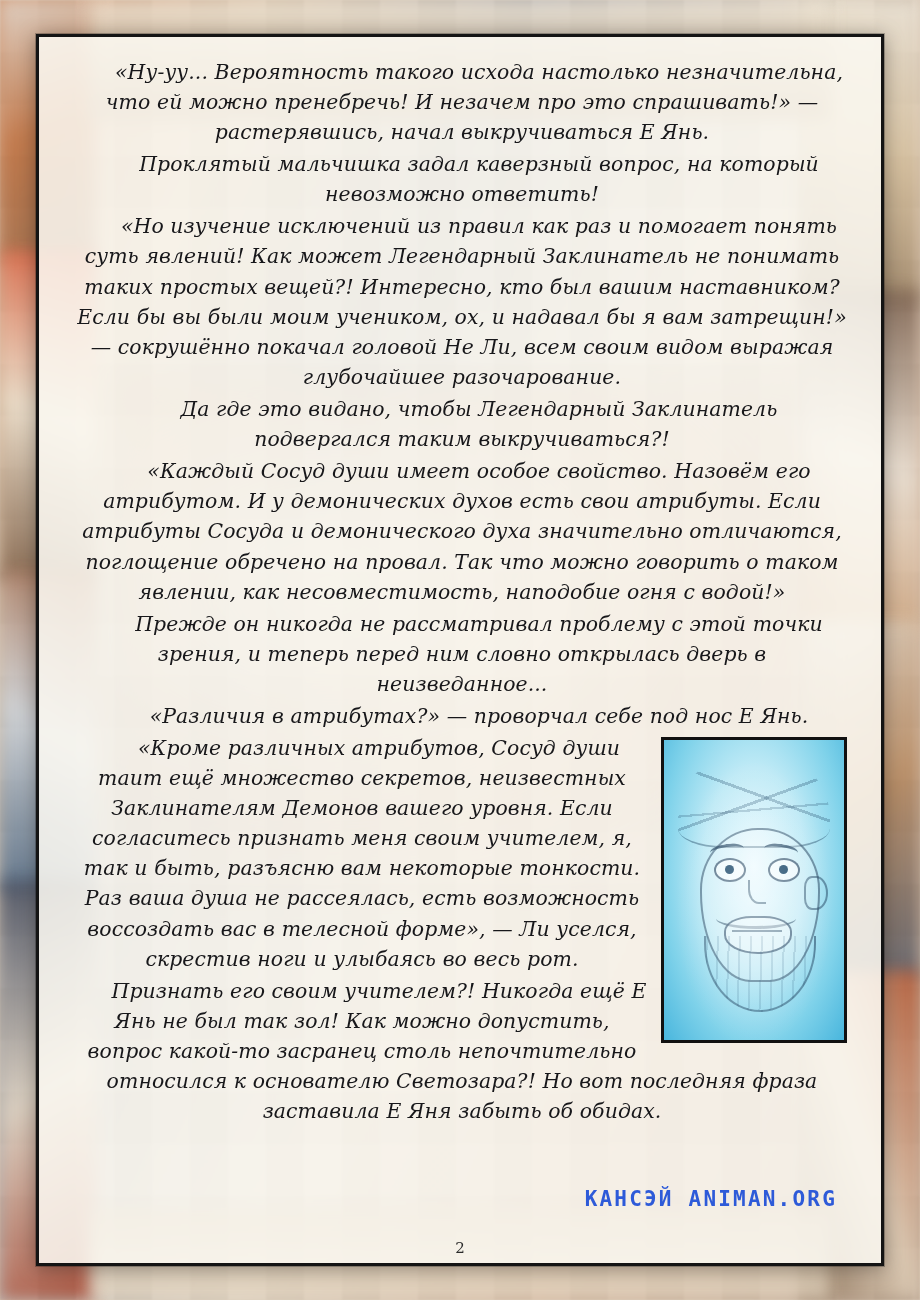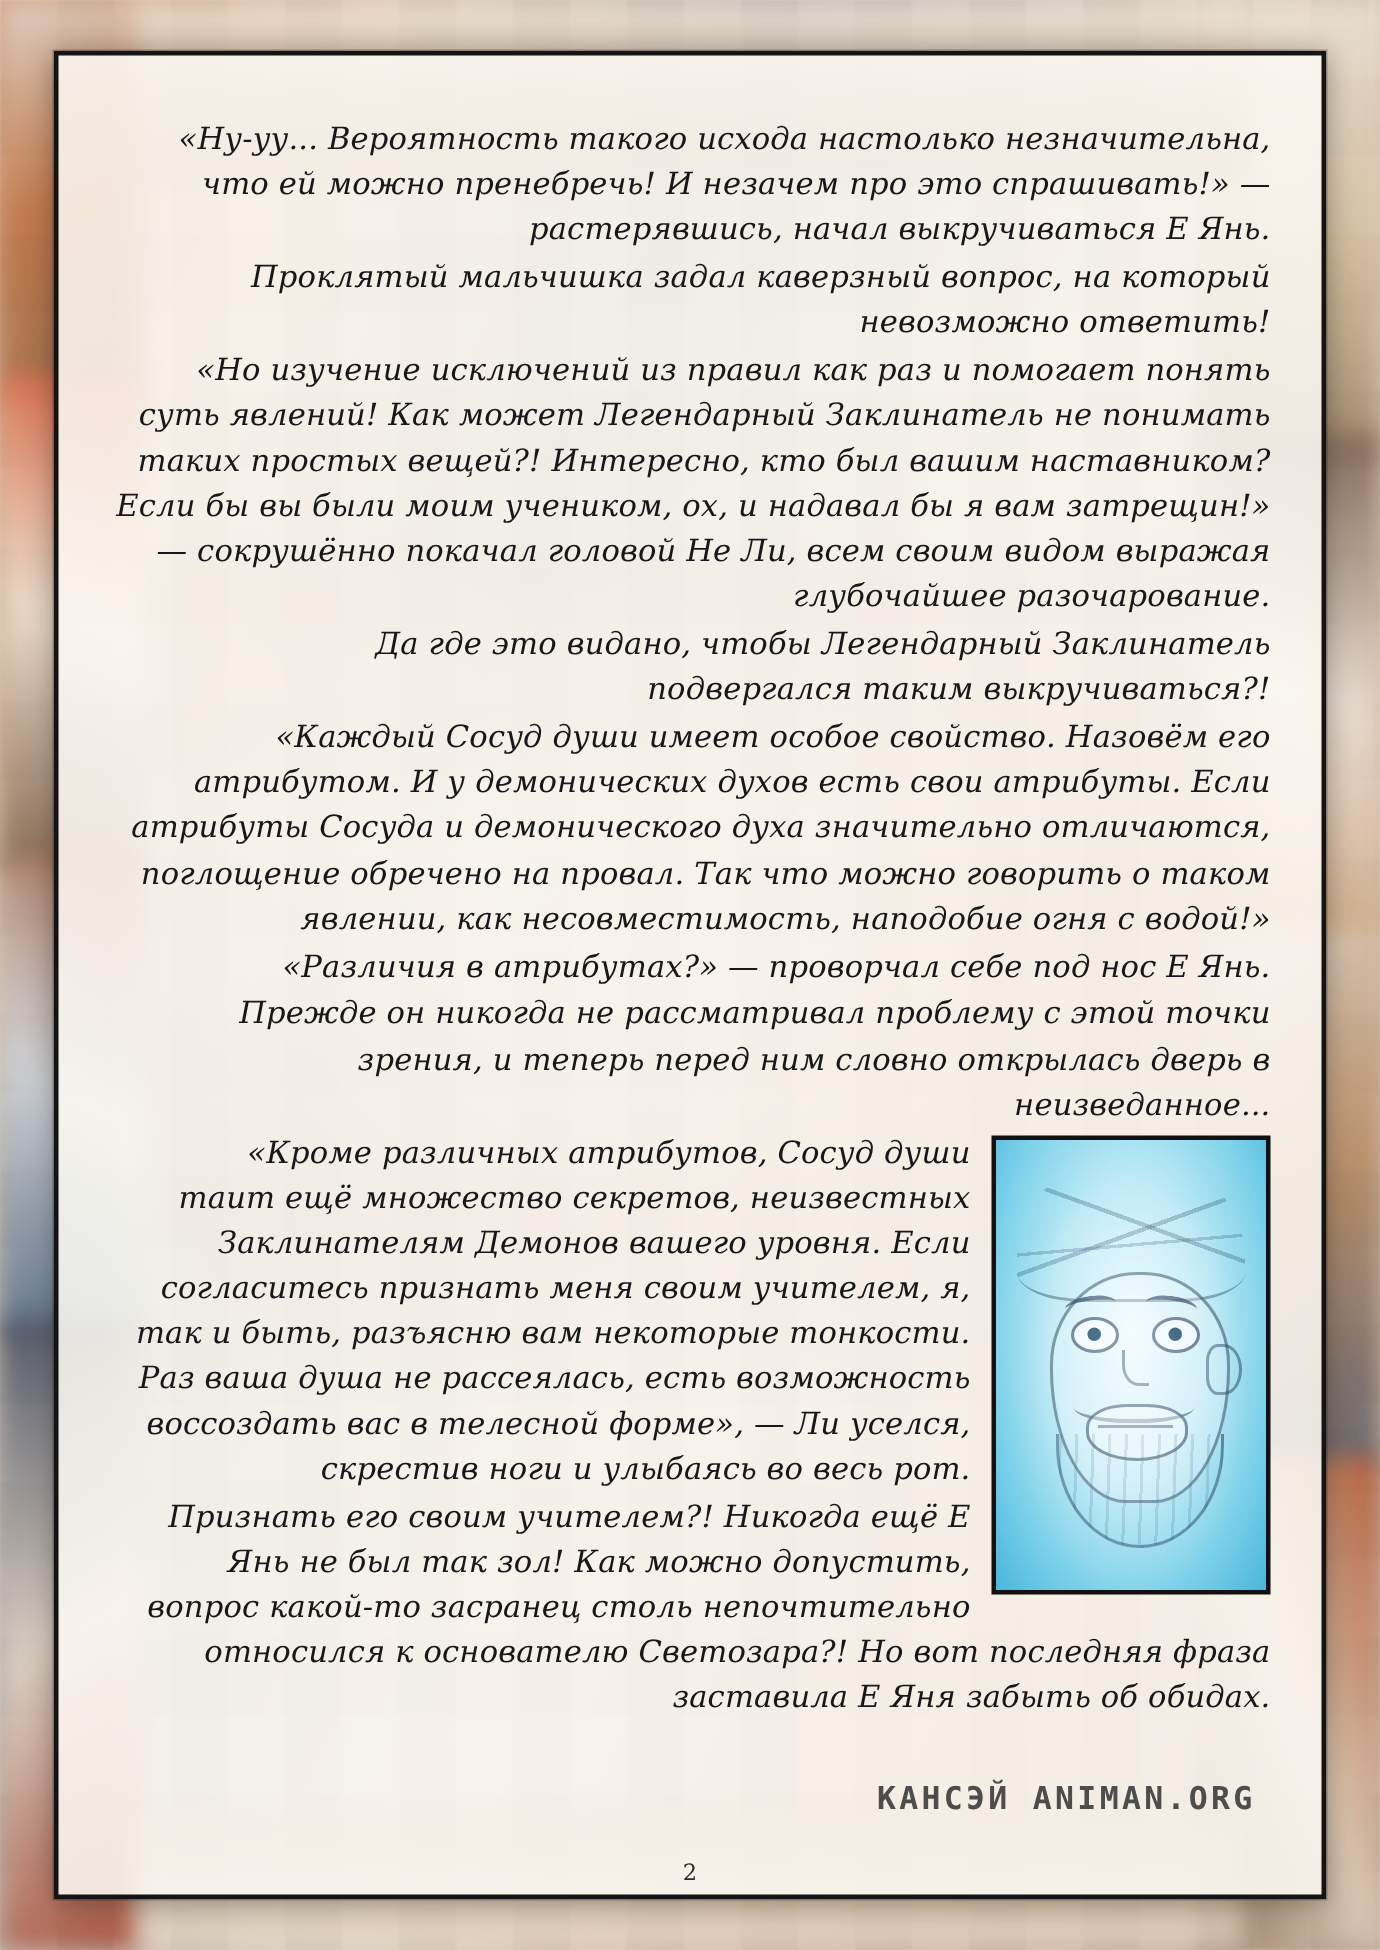--- a/index.html
+++ b/index.html
@@ -70,22 +70,21 @@
     overflow: hidden;
   }
 
   
   .body-text {
     font-family: "DejaVu Serif", serif;
     font-size: 20.4px;
     line-height: 1.48;
     color: #17171a;
     letter-spacing: 0.1px;
-    text-align: right;
-    margin-top: 20px;
+    text-align: center;
   }
   .body-text p {
     margin: 0 0 0.08em 0;
     text-indent: 34px;
     font-style: italic;
   }
 
   
   .inset-illo {
     float: right;
@@ -201,21 +200,21 @@
 
   
   .watermark {
     position: absolute;
     right: 44px;
     bottom: 52px;
     font-family: "DejaVu Sans Mono", monospace;
     font-size: 21px;
     font-weight: bold;
     letter-spacing: 2.2px;
-    color: #404040;
+    color: #1d4ed8;
     opacity: 0.92;
     white-space: nowrap;
   }
   .page-number {
     position: absolute;
     left: 0; right: 0;
     bottom: 6px;
     text-align: center;
     font-family: "DejaVu Serif", serif;
     font-size: 15px;
@@ -244,22 +243,22 @@
   <div class="page-frame">
     <div class="page-inner clearfix">
 
       <div class="body-text">
 
         <p>«Ну-уу... Вероятность такого исхода настолько незначительна, что ей можно пренебречь! И незачем про это спрашивать!» — растерявшись, начал выкручиваться Е Янь.</p>
         <p>Проклятый мальчишка задал каверзный вопрос, на который невозможно ответить!</p>
         <p>«Но изучение исключений из правил как раз и помогает понять суть явлений! Как может Легендарный Заклинатель не понимать таких простых вещей?! Интересно, кто был вашим наставником? Если бы вы были моим учеником, ох, и надавал бы я вам затрещин!» — сокрушённо покачал головой Не Ли, всем своим видом выражая глубочайшее разочарование.</p>
         <p>Да где это видано, чтобы Легендарный Заклинатель подвергался таким выкручиваться?!</p>
         <p>«Каждый Сосуд души имеет особое свойство. Назовём его атрибутом. И у демонических духов есть свои атрибуты. Если атрибуты Сосуда и демонического духа значительно отличаются, поглощение обречено на провал. Так что можно говорить о таком явлении, как несовместимость, наподобие огня с водой!»</p>
+        <p>Прежде он никогда не рассматривал проблему с этой точки зрения, и теперь перед ним словно открылась дверь в неизведанное...</p>
         <p>«Различия в атрибутах?» — проворчал себе под нос Е Янь.</p>
-        <p>Прежде он никогда не рассматривал проблему с этой точки зрения, и теперь перед ним словно открылась дверь в неизведанное...</p>
 
         <div class="inset-illo">
           <div class="illo-hair"></div>
           <div class="illo-face"></div>
           <div class="illo-brow l"></div>
           <div class="illo-brow r"></div>
           <div class="illo-eye l"></div>
           <div class="illo-eye r"></div>
           <div class="illo-nose"></div>
           <div class="illo-mustache"></div>

